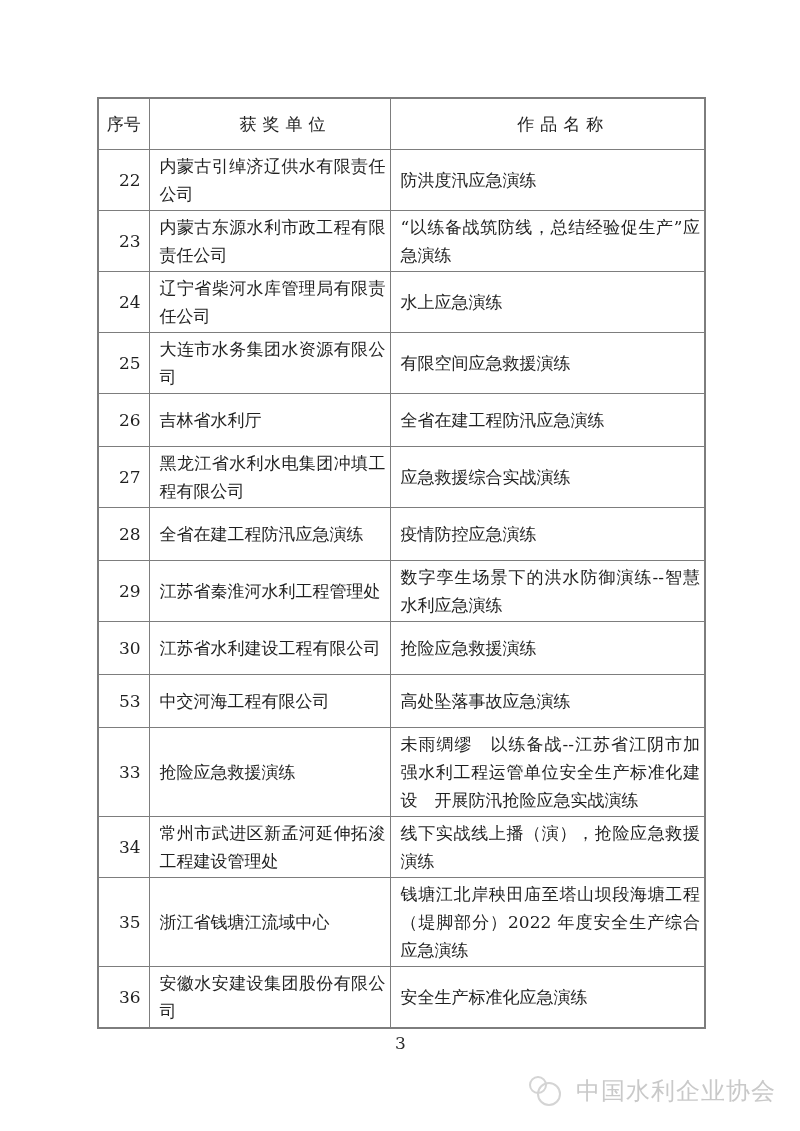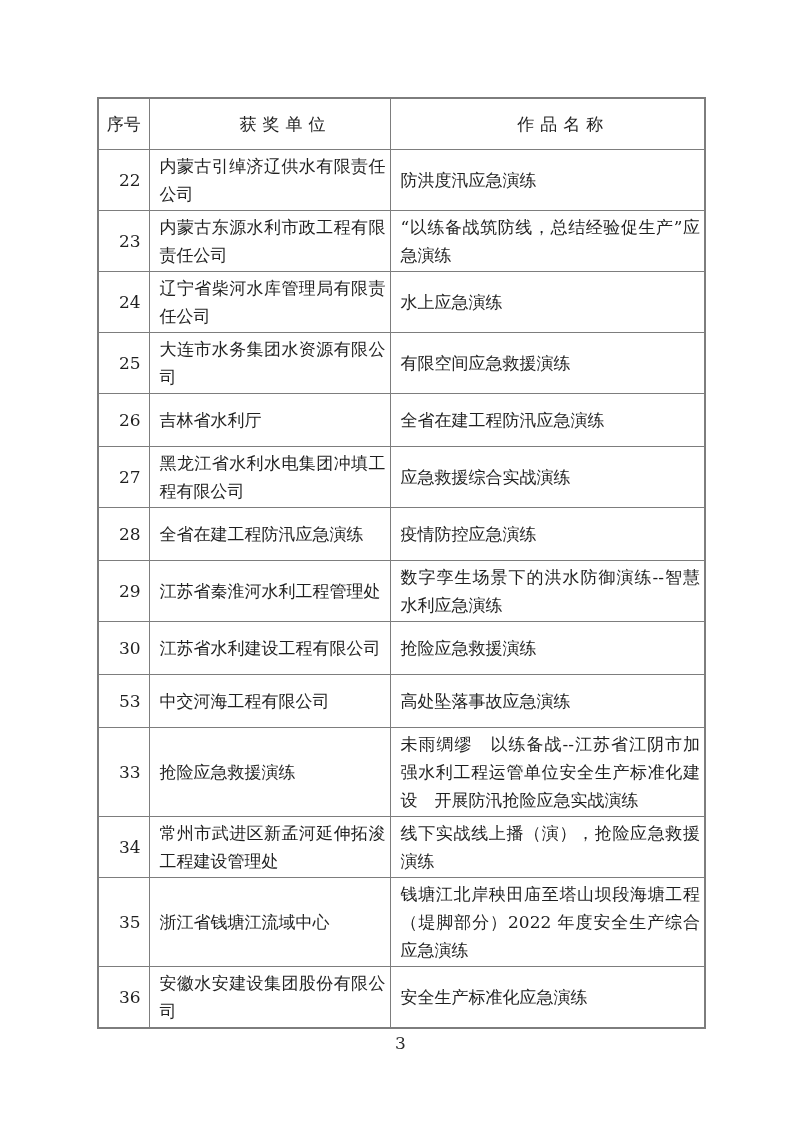--- a/index.html
+++ b/index.html
@@ -172,14 +172,23 @@
         <tr>
           <td class="cell-no">36</td>
           <td class="cell-org">安徽水安建设集团股份有限公司</td>
           <td class="cell-work">安全生产标准化应急演练</td>
         </tr>
       </tbody>
   </table>
 
   <div class="pagenum">3</div>
 
+  <div class="footer">
+    <span class="logo-icon">
+      <svg width="42" height="34" viewBox="0 0 42 34" xmlns="http://www.w3.org/2000/svg">
+        <circle cx="13" cy="11" r="8" fill="none" stroke="#d4d4d4" stroke-width="2"></circle>
+        <circle cx="24" cy="20" r="11" fill="none" stroke="#d4d4d4" stroke-width="2"></circle>
+      </svg>
+    </span>
+    <span class="brand">中国水利企业协会</span>
+  </div>
 
 </div>
 
 </body></html>

